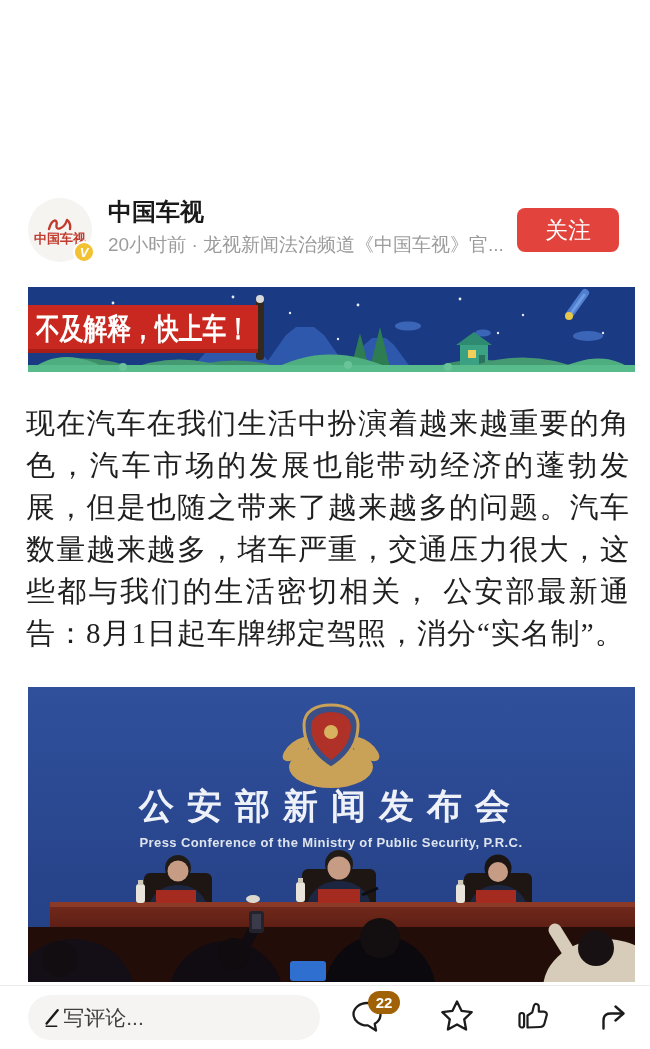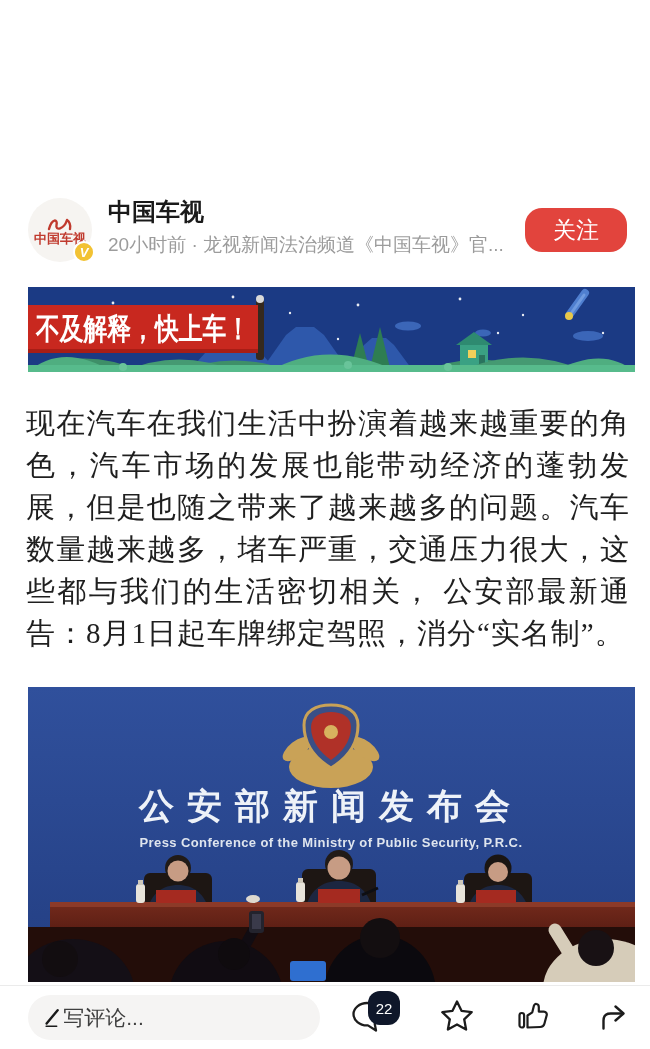--- a/index.html
+++ b/index.html
@@ -15,22 +15,22 @@
   .author-row { position:absolute; top:196px; left:28px; width:607px; height:70px; cursor:pointer; }
   .avatar { position:absolute; left:0; top:2px; width:64px; height:64px; border-radius:50%;
             background:#f6f4f1; display:flex; flex-direction:column; align-items:center; justify-content:center; overflow:visible; }
   .avatar-text { font-size:13px; font-weight:700; color:#c03a2e; line-height:13px; white-space:nowrap; }
   .v-badge { position:absolute; right:-3px; bottom:-1px; width:22px; height:22px; border-radius:50%;
              background:#f2c233; border:2px solid #ffffff; color:#ffffff; font-size:13px; font-weight:700;
              font-style:italic; display:flex; align-items:center; justify-content:center; }
   .author-name { position:absolute; left:80px; top:0; font-size:24px; font-weight:700; color:#1a1a1a; }
   .author-meta { position:absolute; left:80px; top:36px; width:430px; font-size:19px; color:#9c9c9c;
                  white-space:nowrap; overflow:hidden; }
-  .follow-btn { position:absolute; right:8px; top:12px; width:102px; height:44px; background:#e2443d;
-                color:#ffffff; font-size:23px; border:none; border-radius:17px;
+  .follow-btn { position:absolute; right:16px; top:12px; width:102px; height:44px; background:#e2443d;
+                color:#ffffff; font-size:23px; border:none; border-radius:8px;
                 display:flex; align-items:center; justify-content:center; cursor:pointer; }
 
   
   .banner { position:absolute; top:287px; left:28px; width:607px; height:85px; cursor:pointer;border-radius:9px; }
   .banner svg { display:block; }
 
   
   .body-text { position:absolute; top:402px; left:26px; width:604px;
                font-size:29px; line-height:42px; letter-spacing:1px; color:#1f1f1f; text-align:justify;font-family:Liberation Serif, serif; }
 
@@ -41,22 +41,22 @@
   
   .toolbar { position:absolute; left:0; top:985px; width:650px; height:64px; background:#ffffff;
              border-top:1px solid #ebebeb; }
   .comment-pill { position:absolute; left:28px; top:9px; width:292px; height:45px; border-radius:23px;
                   background:#f5f4f3; display:flex; align-items:center; padding:0 14px; gap:1px; }
   .comment-input { border:none; background:transparent; outline:none; font-size:21px; color:#333; width:100%;
                    font-family:"Liberation Sans","DejaVu Sans",sans-serif; }
   .comment-input::placeholder { color:#3f3f3f; opacity:1; }
   .tb-icon { position:absolute; top:11px; width:40px; height:40px; cursor:pointer; }
   .tb-icon svg { display:block; }
-  .count-badge { position:absolute; top:-6px; left:20px; min-width:32px; height:34px; padding:0 7px;
-                 background:#0f172a; border-radius:12px; color:#ffffff; font-size:15px; font-weight:400;
+  .count-badge { position:absolute; top:-6px; left:20px; min-width:32px; height:23px; padding:0 7px;
+                 background:#a16207; border-radius:12px; color:#ffffff; font-size:15px; font-weight:700;
                  display:flex; align-items:center; justify-content:center; }
 </style>
 </head>
 <body>
 
 <div class="page">
 
 
   <div class="author-row">
     <div class="avatar">

